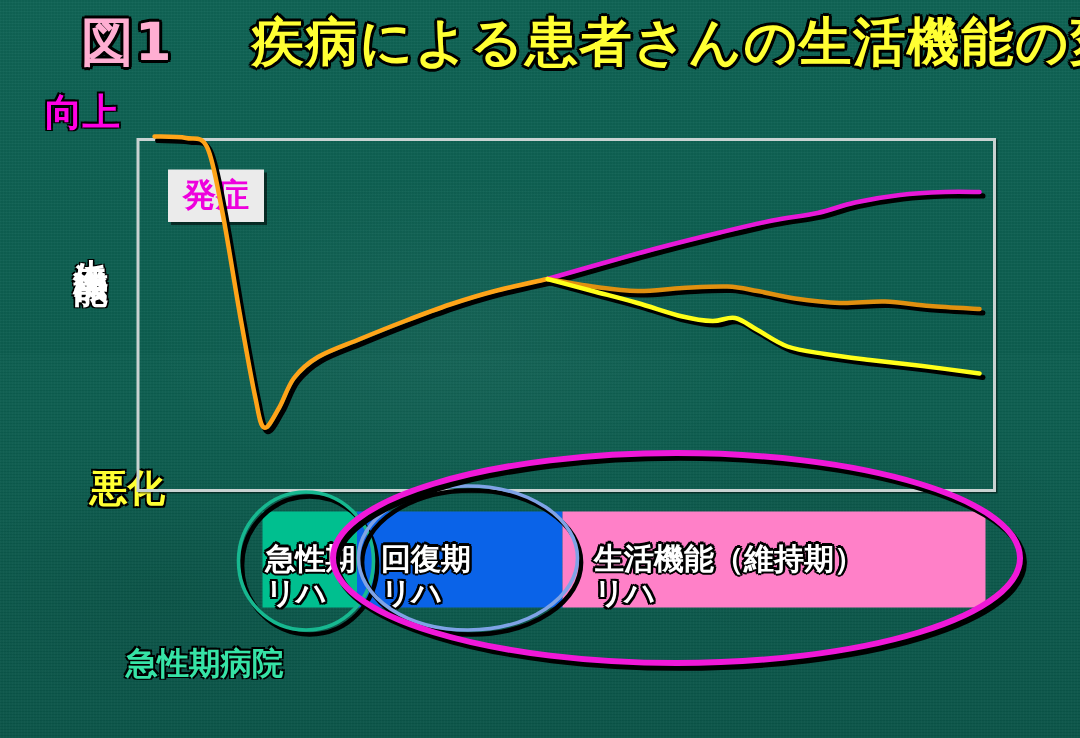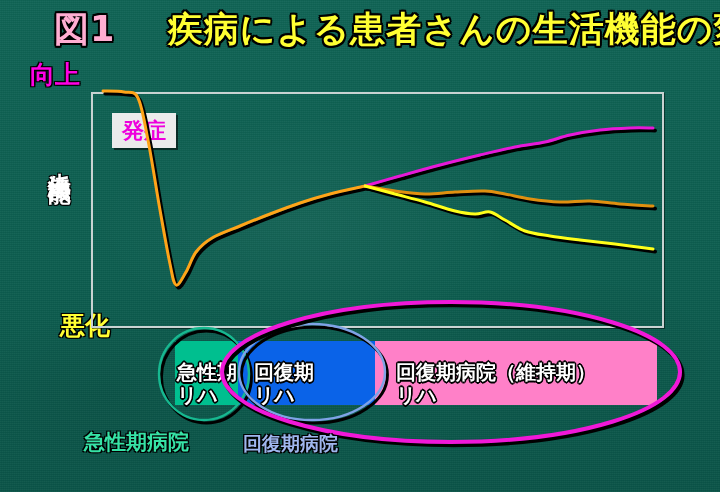--- a/index.html
+++ b/index.html
@@ -155,21 +155,21 @@
 
   <div class="band-label" id="label-acute">
     <div>急性期</div>
     <div>リハ</div>
   </div>
   <div class="band-label" id="label-recovery">
     <div>回復期</div>
     <div>リハ</div>
   </div>
   <div class="band-label" id="label-community">
-    <div>回復期病院（維持期）</div>
+    <div>生活機能（維持期）</div>
     <div>リハ</div>
   </div>
 
   <svg id="curves" viewBox="0 0 720 492">
       <path d="M 103 91 C 106.5 91.16666666666667, 118.16666666666667 90.83333333333333, 124 92 C 129.83333333333334 93.16666666666667, 134 90, 138 98 C 142 106, 144.33333333333334 121.33333333333333, 148 140 C 151.66666666666666 158.66666666666666, 156.33333333333334 189.33333333333334, 160 210 C 163.66666666666666 230.66666666666666, 167.33333333333334 251.5, 170 264 C 172.66666666666666 276.5, 173.33333333333334 283.6666666666667, 176 285 C 178.66666666666666 286.3333333333333, 182.66666666666666 277.5, 186 272 C 189.33333333333334 266.5, 191.66666666666666 257.6666666666667, 196 252 C 200.33333333333334 246.33333333333334, 204.66666666666666 242.33333333333334, 212 238 C 219.33333333333334 233.66666666666666, 230.33333333333334 230, 240 226 C 249.66666666666666 222, 260 217.83333333333334, 270 214 C 280 210.16666666666666, 290 206.33333333333334, 300 203 C 310 199.66666666666666, 319.1666666666667 196.83333333333334, 330 194 C 340.8333333333333 191.16666666666666, 359.1666666666667 187.33333333333334, 365 186" fill="none" stroke="#000" stroke-width="3.6" stroke-linecap="round" transform="translate(2.2,2.6)"></path>
       <path d="M 365 186 C 370.8333333333333 184.33333333333334, 387.5 179.5, 400 176 C 412.5 172.5, 426.6666666666667 168.5, 440 165 C 453.3333333333333 161.5, 467.5 158, 480 155 C 492.5 152, 504.1666666666667 149.16666666666666, 515 147 C 525.8333333333334 144.83333333333334, 535.8333333333334 144, 545 142 C 554.1666666666666 140, 560.8333333333334 137, 570 135 C 579.1666666666666 133, 590 131.16666666666666, 600 130 C 610 128.83333333333334, 621.1666666666666 128.33333333333334, 630 128 C 638.8333333333334 127.66666666666667, 649.1666666666666 128, 653 128" fill="none" stroke="#000" stroke-width="3.6" stroke-linecap="round" transform="translate(2.2,2.6)"></path>
       <path d="M 365 186 C 370 186.83333333333334, 385 189.66666666666666, 395 191 C 405 192.33333333333334, 415 193.83333333333334, 425 194 C 435 194.16666666666666, 445 192.5, 455 192 C 465 191.5, 476.6666666666667 190.66666666666666, 485 191 C 493.3333333333333 191.33333333333334, 497.5 192.66666666666666, 505 194 C 512.5 195.33333333333334, 520.8333333333334 197.66666666666666, 530 199 C 539.1666666666666 200.33333333333334, 550 201.66666666666666, 560 202 C 570 202.33333333333334, 580 200.66666666666666, 590 201 C 600 201.33333333333334, 609.5 203.16666666666666, 620 204 C 630.5 204.83333333333334, 647.5 205.66666666666666, 653 206" fill="none" stroke="#000" stroke-width="3.6" stroke-linecap="round" transform="translate(2.2,2.6)"></path>
       <path d="M 365 186 C 370 187.33333333333334, 385 191.33333333333334, 395 194 C 405 196.66666666666666, 415 199.16666666666666, 425 202 C 435 204.83333333333334, 446.6666666666667 209, 455 211 C 463.3333333333333 213, 469.1666666666667 213.83333333333334, 475 214 C 480.8333333333333 214.16666666666666, 485 211, 490 212 C 495 213, 499.1666666666667 216.83333333333334, 505 220 C 510.8333333333333 223.16666666666666, 517.5 228.33333333333334, 525 231 C 532.5 233.66666666666666, 540.8333333333334 234.5, 550 236 C 559.1666666666666 237.5, 569.1666666666666 238.66666666666666, 580 240 C 590.8333333333334 241.33333333333334, 602.8333333333334 242.5, 615 244 C 627.1666666666666 245.5, 646.6666666666666 248.16666666666666, 653 249" fill="none" stroke="#000" stroke-width="3.6" stroke-linecap="round" transform="translate(2.2,2.6)"></path>
       <path d="M 103 91 C 106.5 91.16666666666667, 118.16666666666667 90.83333333333333, 124 92 C 129.83333333333334 93.16666666666667, 134 90, 138 98 C 142 106, 144.33333333333334 121.33333333333333, 148 140 C 151.66666666666666 158.66666666666666, 156.33333333333334 189.33333333333334, 160 210 C 163.66666666666666 230.66666666666666, 167.33333333333334 251.5, 170 264 C 172.66666666666666 276.5, 173.33333333333334 283.6666666666667, 176 285 C 178.66666666666666 286.3333333333333, 182.66666666666666 277.5, 186 272 C 189.33333333333334 266.5, 191.66666666666666 257.6666666666667, 196 252 C 200.33333333333334 246.33333333333334, 204.66666666666666 242.33333333333334, 212 238 C 219.33333333333334 233.66666666666666, 230.33333333333334 230, 240 226 C 249.66666666666666 222, 260 217.83333333333334, 270 214 C 280 210.16666666666666, 290 206.33333333333334, 300 203 C 310 199.66666666666666, 319.1666666666667 196.83333333333334, 330 194 C 340.8333333333333 191.16666666666666, 359.1666666666667 187.33333333333334, 365 186" fill="none" stroke="#ffa419" stroke-width="3" stroke-linecap="round"></path>
       <path d="M 365 186 C 370.8333333333333 184.33333333333334, 387.5 179.5, 400 176 C 412.5 172.5, 426.6666666666667 168.5, 440 165 C 453.3333333333333 161.5, 467.5 158, 480 155 C 492.5 152, 504.1666666666667 149.16666666666666, 515 147 C 525.8333333333334 144.83333333333334, 535.8333333333334 144, 545 142 C 554.1666666666666 140, 560.8333333333334 137, 570 135 C 579.1666666666666 133, 590 131.16666666666666, 600 130 C 610 128.83333333333334, 621.1666666666666 128.33333333333334, 630 128 C 638.8333333333334 127.66666666666667, 649.1666666666666 128, 653 128" fill="none" stroke="#e718d8" stroke-width="3" stroke-linecap="round"></path>
@@ -177,15 +177,14 @@
       <path d="M 365 186 C 370 187.33333333333334, 385 191.33333333333334, 395 194 C 405 196.66666666666666, 415 199.16666666666666, 425 202 C 435 204.83333333333334, 446.6666666666667 209, 455 211 C 463.3333333333333 213, 469.1666666666667 213.83333333333334, 475 214 C 480.8333333333333 214.16666666666666, 485 211, 490 212 C 495 213, 499.1666666666667 216.83333333333334, 505 220 C 510.8333333333333 223.16666666666666, 517.5 228.33333333333334, 525 231 C 532.5 233.66666666666666, 540.8333333333334 234.5, 550 236 C 559.1666666666666 237.5, 569.1666666666666 238.66666666666666, 580 240 C 590.8333333333334 241.33333333333334, 602.8333333333334 242.5, 615 244 C 627.1666666666666 245.5, 646.6666666666666 248.16666666666666, 653 249" fill="none" stroke="#ffff1a" stroke-width="3" stroke-linecap="round"></path>
       <ellipse cx="206.4" cy="377" rx="45" ry="46" fill="none" stroke="#000" stroke-width="3"></ellipse>
       <ellipse cx="204" cy="374" rx="45" ry="46" fill="none" stroke="#17b890" stroke-width="2.4"></ellipse>
       <ellipse cx="314.4" cy="375" rx="73" ry="48" fill="none" stroke="#000" stroke-width="3"></ellipse>
       <ellipse cx="312" cy="372" rx="73" ry="48" fill="none" stroke="#7fa3e6" stroke-width="2.4"></ellipse>
       <ellipse cx="453.4" cy="375" rx="229" ry="70" fill="none" stroke="#000" stroke-width="4.4"></ellipse>
       <ellipse cx="451" cy="372" rx="229" ry="70" fill="none" stroke="#f018d8" stroke-width="4"></ellipse>
     </svg>
 
   <div class="outline-text" id="lbl-acute-hosp">急性期病院</div>
-  <div class="outline-text" id="lbl-recovery-hosp">回復期病院</div>
 
 </div>
 
 </body></html>

